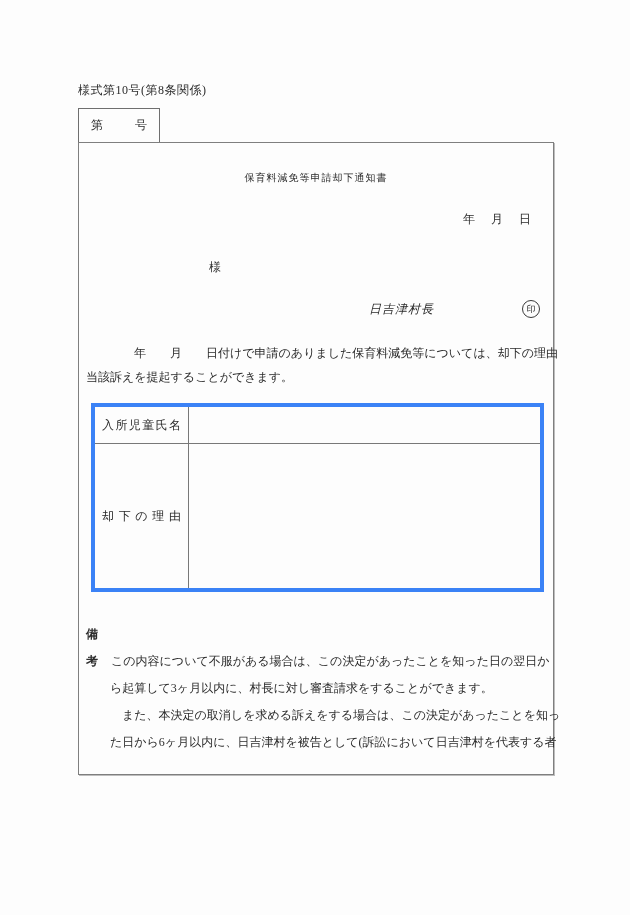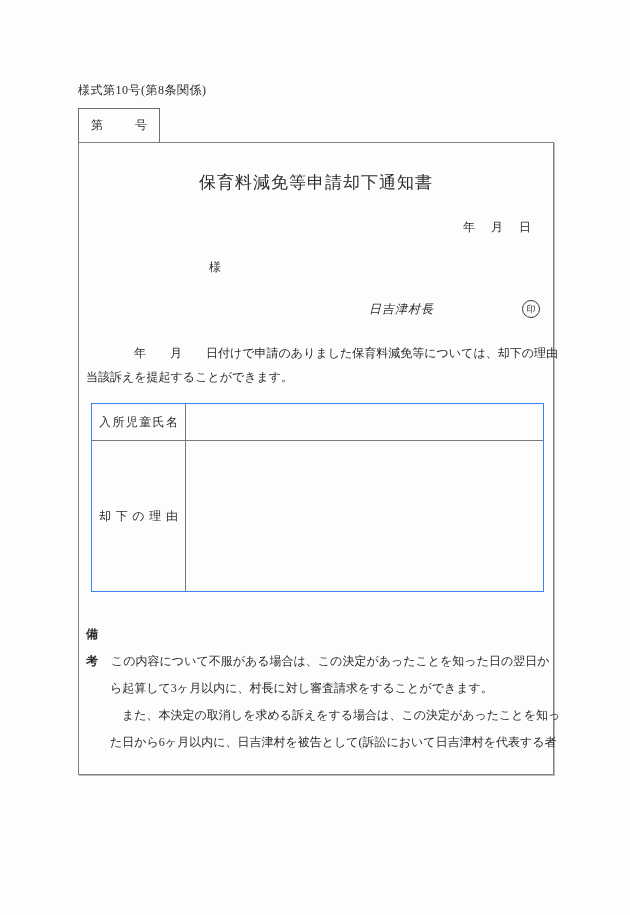--- a/index.html
+++ b/index.html
@@ -12,34 +12,34 @@
   .num-box{
     position:absolute;left:78px;top:108px;width:82px;height:34px;
     border:1px solid #6f6f6f;border-bottom:none;background:#fdfdfd;
     display:flex;align-items:center;justify-content:space-between;
     padding:0 12px;box-sizing:border-box;z-index:2;
   }
   .main-box{
     position:absolute;left:78px;top:142px;width:476px;height:633px;
     border:1px solid #7f7f7f;box-shadow:1px 1px 0 #bdbdbd;box-sizing:border-box;
   }
-  .title{position:absolute;left:0;right:0;top:28px;text-align:center;letter-spacing:1px;font-size:17px;}
-  .date-line{position:absolute;right:20px;top:68px;letter-spacing:2px;margin-top:8px;}
+  .title{position:absolute;left:0;right:0;top:28px;text-align:center;letter-spacing:1px;font-size:10px;}
+  .date-line{position:absolute;right:20px;top:68px;letter-spacing:2px;}
   .addressee{position:absolute;left:130px;top:116px;}
   .sender-row{position:absolute;left:0;right:0;top:157px;height:18px;}
   .sender{position:absolute;left:290px;top:1px;letter-spacing:1px;font-style:italic;}
   .seal{
     position:absolute;left:443px;top:0;width:16px;height:16px;border:1px solid #3a3a3a;
     border-radius:50%;font-size:9px;line-height:16px;text-align:center;display:inline-block;
   }
   .body-text{position:absolute;left:7px;right:7px;top:198px;line-height:24px;}
   .pre{white-space:pre;}
   .form-table{
     position:absolute;left:12px;top:260px;width:453px;height:189px;
-    border:1px solid #3b82f6;box-sizing:border-box;display:flex;flex-direction:column;
+    border:4px solid #3b82f6;box-sizing:border-box;display:flex;flex-direction:column;
   }
   .t-row{display:flex;border-bottom:1px solid #787878;box-sizing:border-box;}
   .t-row:last-child{border-bottom:none;flex:1;gap:21px;}
   .t-row.r1{height:37px;}
   .t-row.r2{height:36px;}
   .cell-label{
     width:94px;border-right:1px solid #787878;box-sizing:border-box;
     display:flex;flex-direction:column;justify-content:center;
   }
   .cell-label > span{display:block;text-align:justify;text-align-last:justify;padding:0 7px;}

